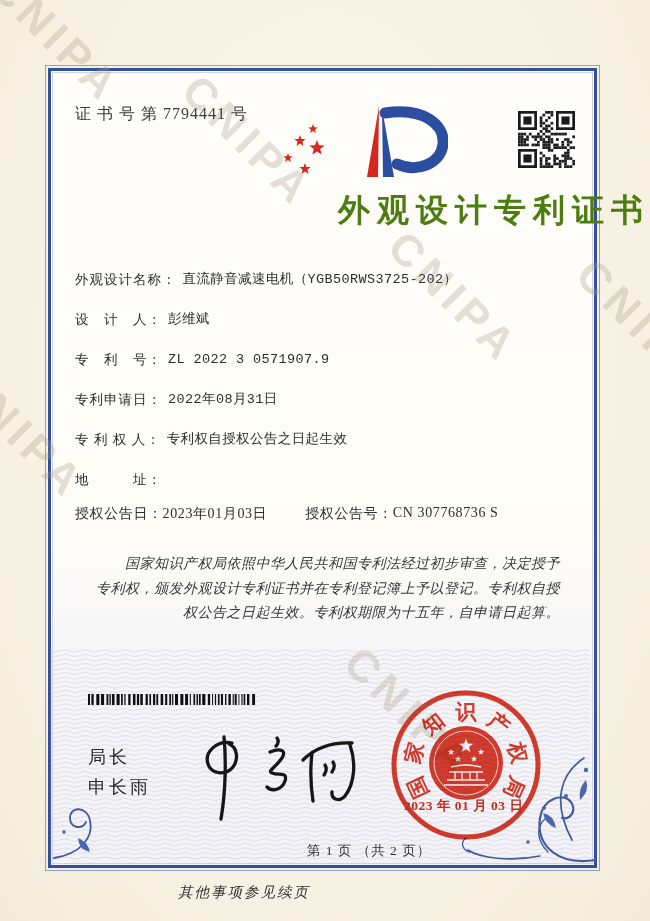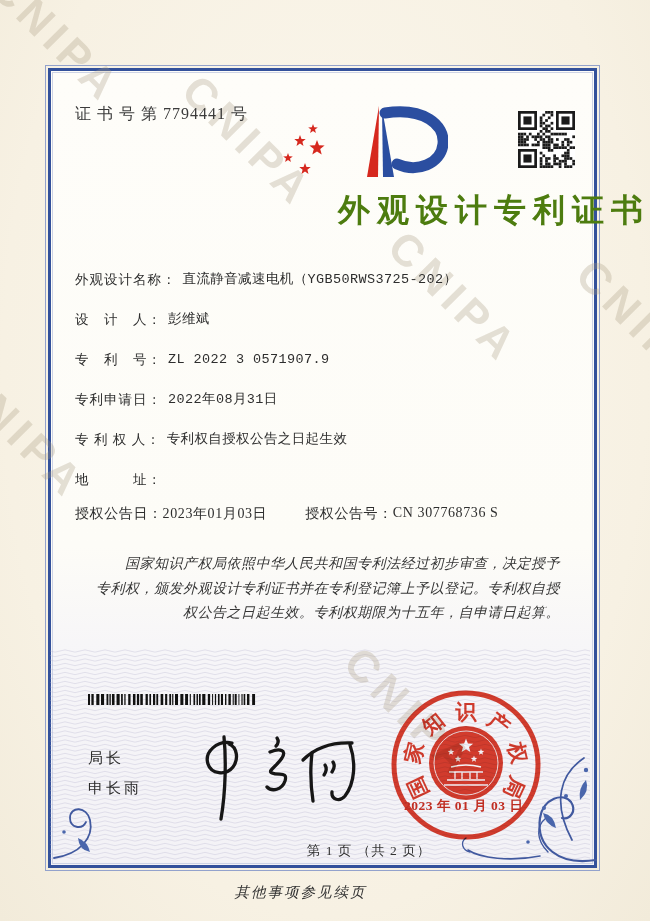--- a/index.html
+++ b/index.html
@@ -30,28 +30,28 @@
   .row .label{white-space:pre;letter-spacing:1px;flex:none;font-family:Liberation Serif, serif;}
   .row .value{margin-left:6px;letter-spacing:0.4px;white-space:pre;font-family:Liberation Mono, monospace;}
   .grant{position:absolute;left:75px;top:505px;width:500px;z-index:5;font-size:14px;color:#2e2e2e;display:flex;}
   .grant .pair{display:flex;white-space:pre;letter-spacing:0.6px;}
   .grant .pair.right{margin-left:38px;}
   .paras{position:absolute;left:72px;top:540px;width:500px;z-index:5;
     font-size:14px;line-height:24.5px;font-style:italic;color:#363636;letter-spacing:0.5px;}
   .paras p{margin:12px;text-indent:2em;text-align:right;}
   .barcode{position:absolute;left:88px;top:694px;width:170px;height:11px;z-index:5;}
   .signer{position:absolute;left:88px;top:749px;z-index:6;font-family:"Liberation Sans",sans-serif;
-    font-size:15px;color:#2a2a2a;letter-spacing:3px;line-height:17px;}
+    font-size:18px;color:#2a2a2a;letter-spacing:3px;line-height:17px;}
   .signer div{margin-bottom:13px;}
   .signature{position:absolute;left:190px;top:718px;z-index:6;}
   .seal{position:absolute;left:388px;top:687px;width:156px;height:156px;z-index:7;
     mix-blend-mode:multiply;opacity:.94;}
   .footer{position:absolute;left:0;top:842px;width:650px;z-index:5;text-align:center;
     font-size:13.5px;color:#333;letter-spacing:1px;padding-left:44px;}
-  .note{position:absolute;left:178px;top:883px;width:245px;z-index:5;text-align:center;
+  .note{position:absolute;left:178px;top:883px;width:245px;z-index:5;text-align:left;
     font-size:14.5px;font-style:italic;color:#333;letter-spacing:2px;}
   .waves{position:absolute;left:50px;top:649px;z-index:1;}
   .ornament{position:absolute;z-index:2;}
   #orn-br{left:440px;top:740px;}
   #orn-bl{left:50px;top:798px;}
 </style>
 </head>
 <body>
 
 <svg class="waves" id="waves-svg" width="540" height="212">

